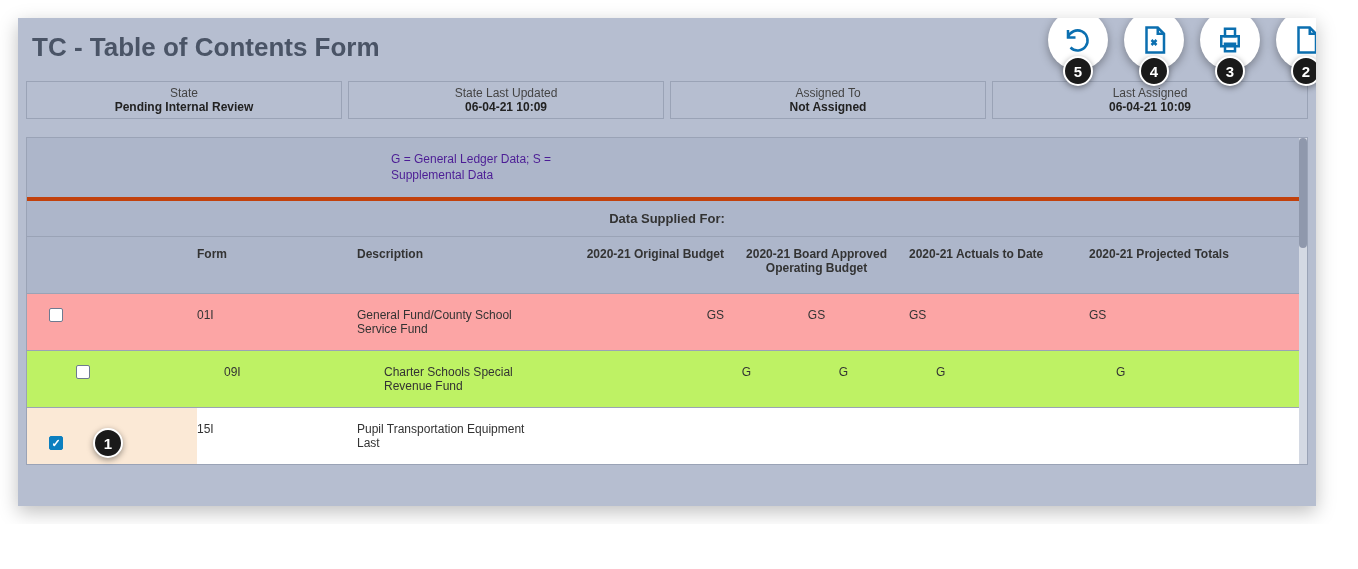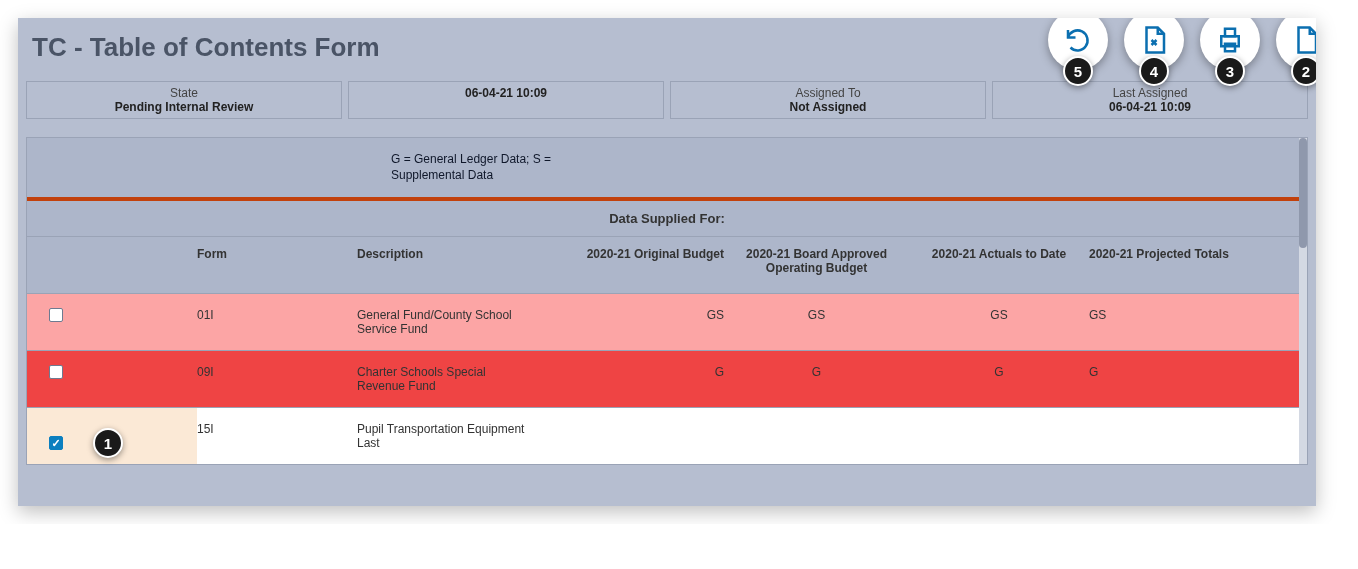--- a/index.html
+++ b/index.html
@@ -45,21 +45,21 @@
     padding: 0;
     position: relative;
   }
   .legend-row {
     padding: 14px 8px;
   }
   .legend {
     margin-left: 356px;
     width: 200px;
     font-size: 12px;
-    color: #0f172a;
+    color: #4c1d95;
     line-height: 1.3;
   }
   .supplied-row {
     border-top: 4px solid #c2410c;
     text-align: center;
     font-size: 13px;
     font-weight: 700;
     color: #333;
     padding: 10px 0;
   }
@@ -70,37 +70,37 @@
     font-size: 12px;
     color: #333;
   }
   .header-row { font-weight:700; padding: 10px 0 18px 0; }
   .data-row { padding: 14px 0; }
   .col-check { width: 170px; padding-left: 22px; }
   .col-form  { width: 160px; }
   .col-desc  { width: 192px; padding-right: 12px; }
   .col-d1    { width: 175px; text-align:right; }
   .col-d2    { width: 185px; text-align:center; padding: 0 14px;}
-  .col-d3    { width: 180px; text-align:center; }
+  .col-d3    { width: 180px; text-align:left; }
   .col-d4    { width: 175px; text-align:left; }
   .chk {
     width: 14px; height: 14px;
     border: 1px solid #6e7a90;
     background: #fff;
     border-radius: 2px;
     display: inline-flex;
     align-items:center; justify-content:center;
     cursor: pointer;
   }
   .chk.checked { background:#0b7fbf; border-color:#0b7fbf; }
   .chk.checked::after {
     content:"✓"; color:#fff; font-size:11px; font-weight:700;
   }
   .data-row.even { background:#fca5a5; }
-  .data-row.odd  { background:#ef4444; }
+  .data-row.odd  { background:#bef264;padding-left:27px; }
   .data-row.selected { background:#fff; }
   .data-row.selected .col-check { background:#fbe9d6; align-self:stretch; margin:-14px 0; padding-top:14px;}
   .scroll-ind {
     position:absolute; right:0; top:0; width:8px; height:100%;
     background:#d4d9e3;
   }
   .scroll-thumb {
     position:absolute; right:0; top:0; width:8px; height:110px;
     background:#8f98ac; border-radius:4px;
   }
@@ -185,20 +185,21 @@
   </div>
 
   <h1 class="page-title">TC - Table of Contents Form</h1>
 
   <div class="status-row">
     <div class="status-cell">
       <span class="lbl">State</span>
       <span class="val">Pending Internal Review</span>
     </div>
     <div class="status-cell">
+      <span class="lbl">State Last Updated</span>
       <span class="val">06-04-21 10:09</span>
     </div>
     <div class="status-cell">
       <span class="lbl">Assigned To</span>
       <span class="val">Not Assigned</span>
     </div>
     <div class="status-cell">
       <span class="lbl">Last Assigned</span>
       <span class="val">06-04-21 10:09</span>
     </div>

